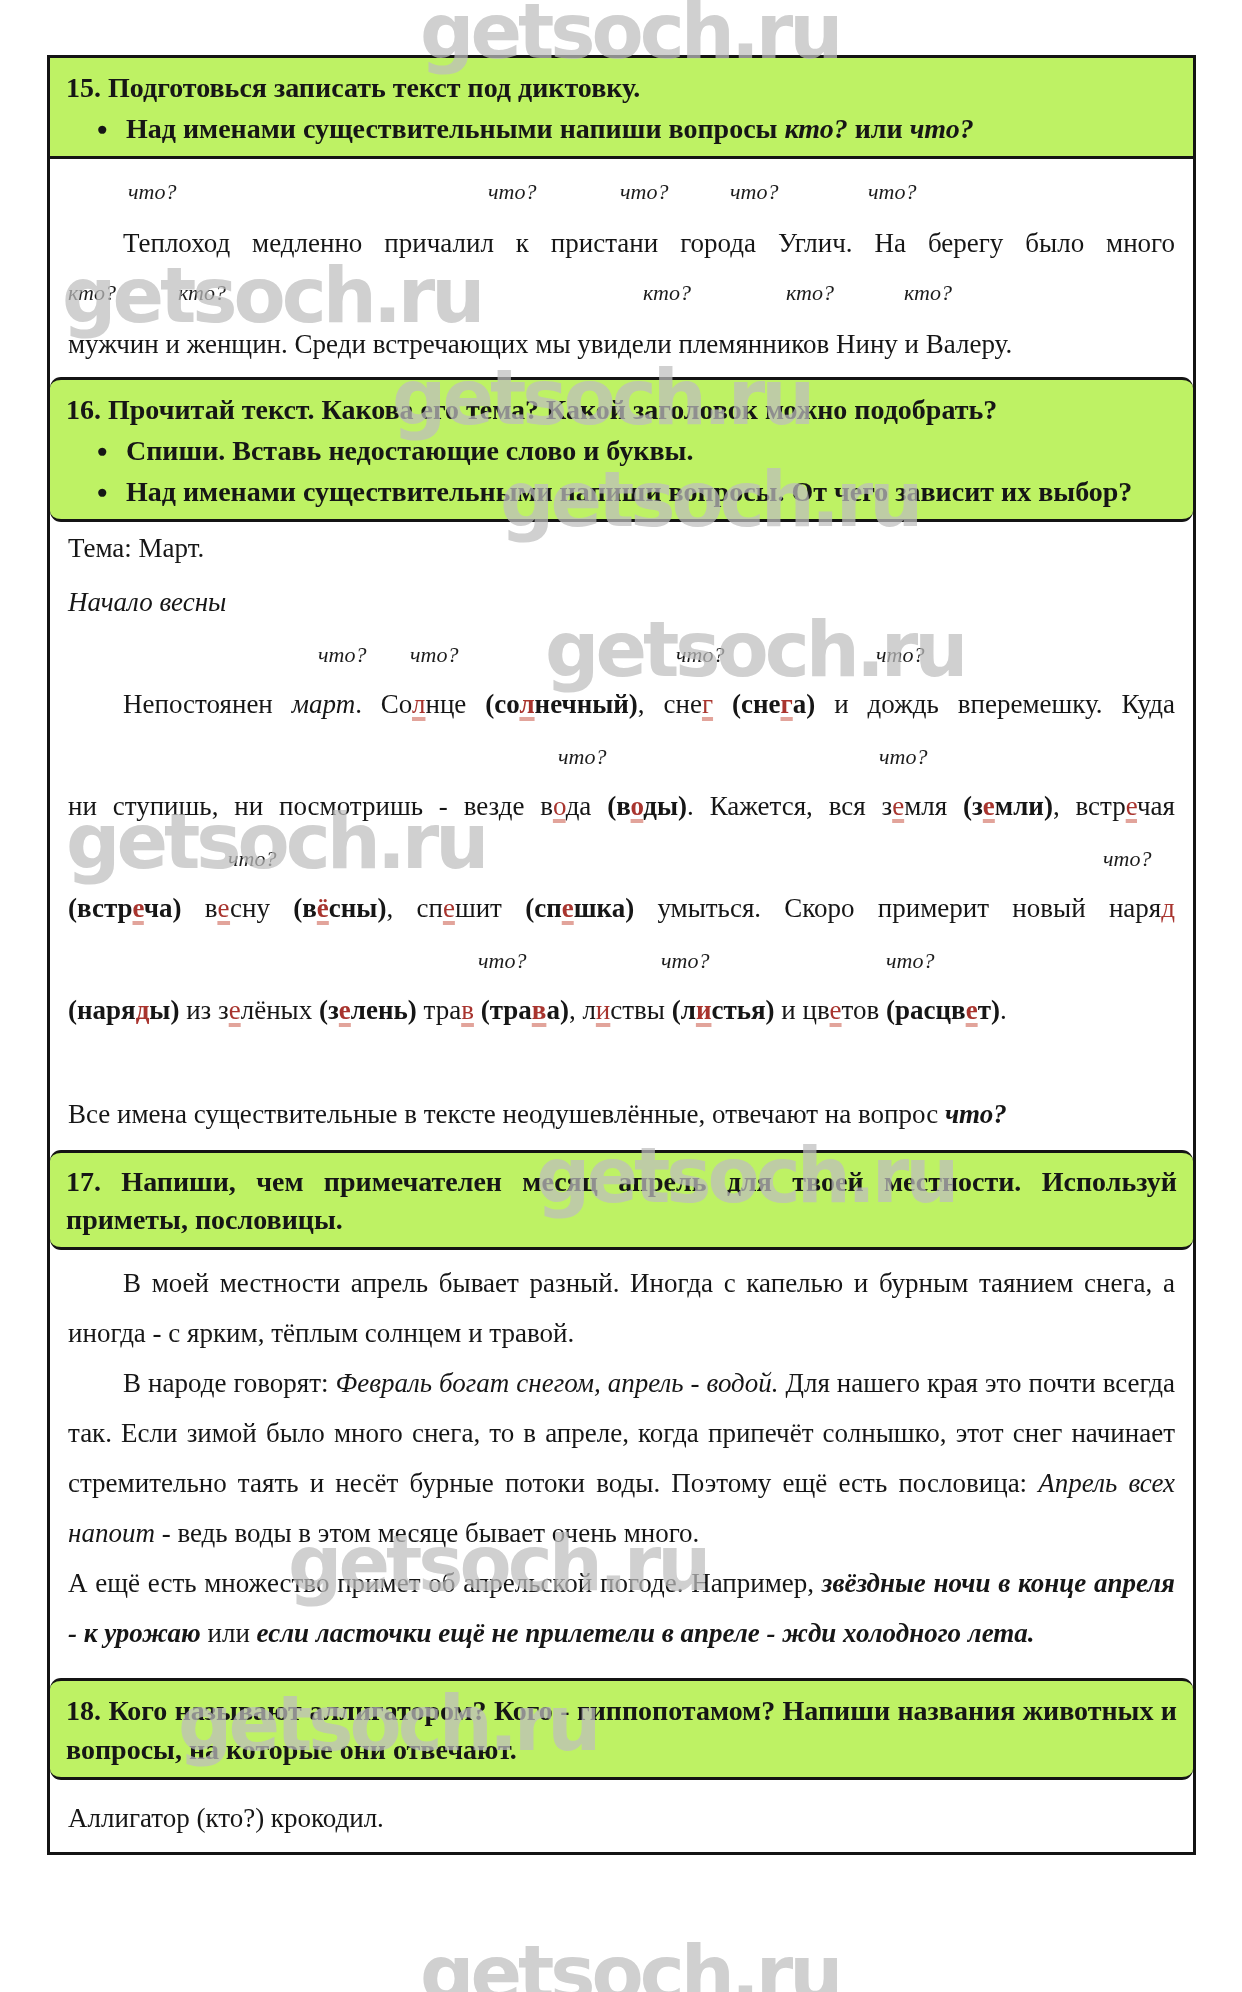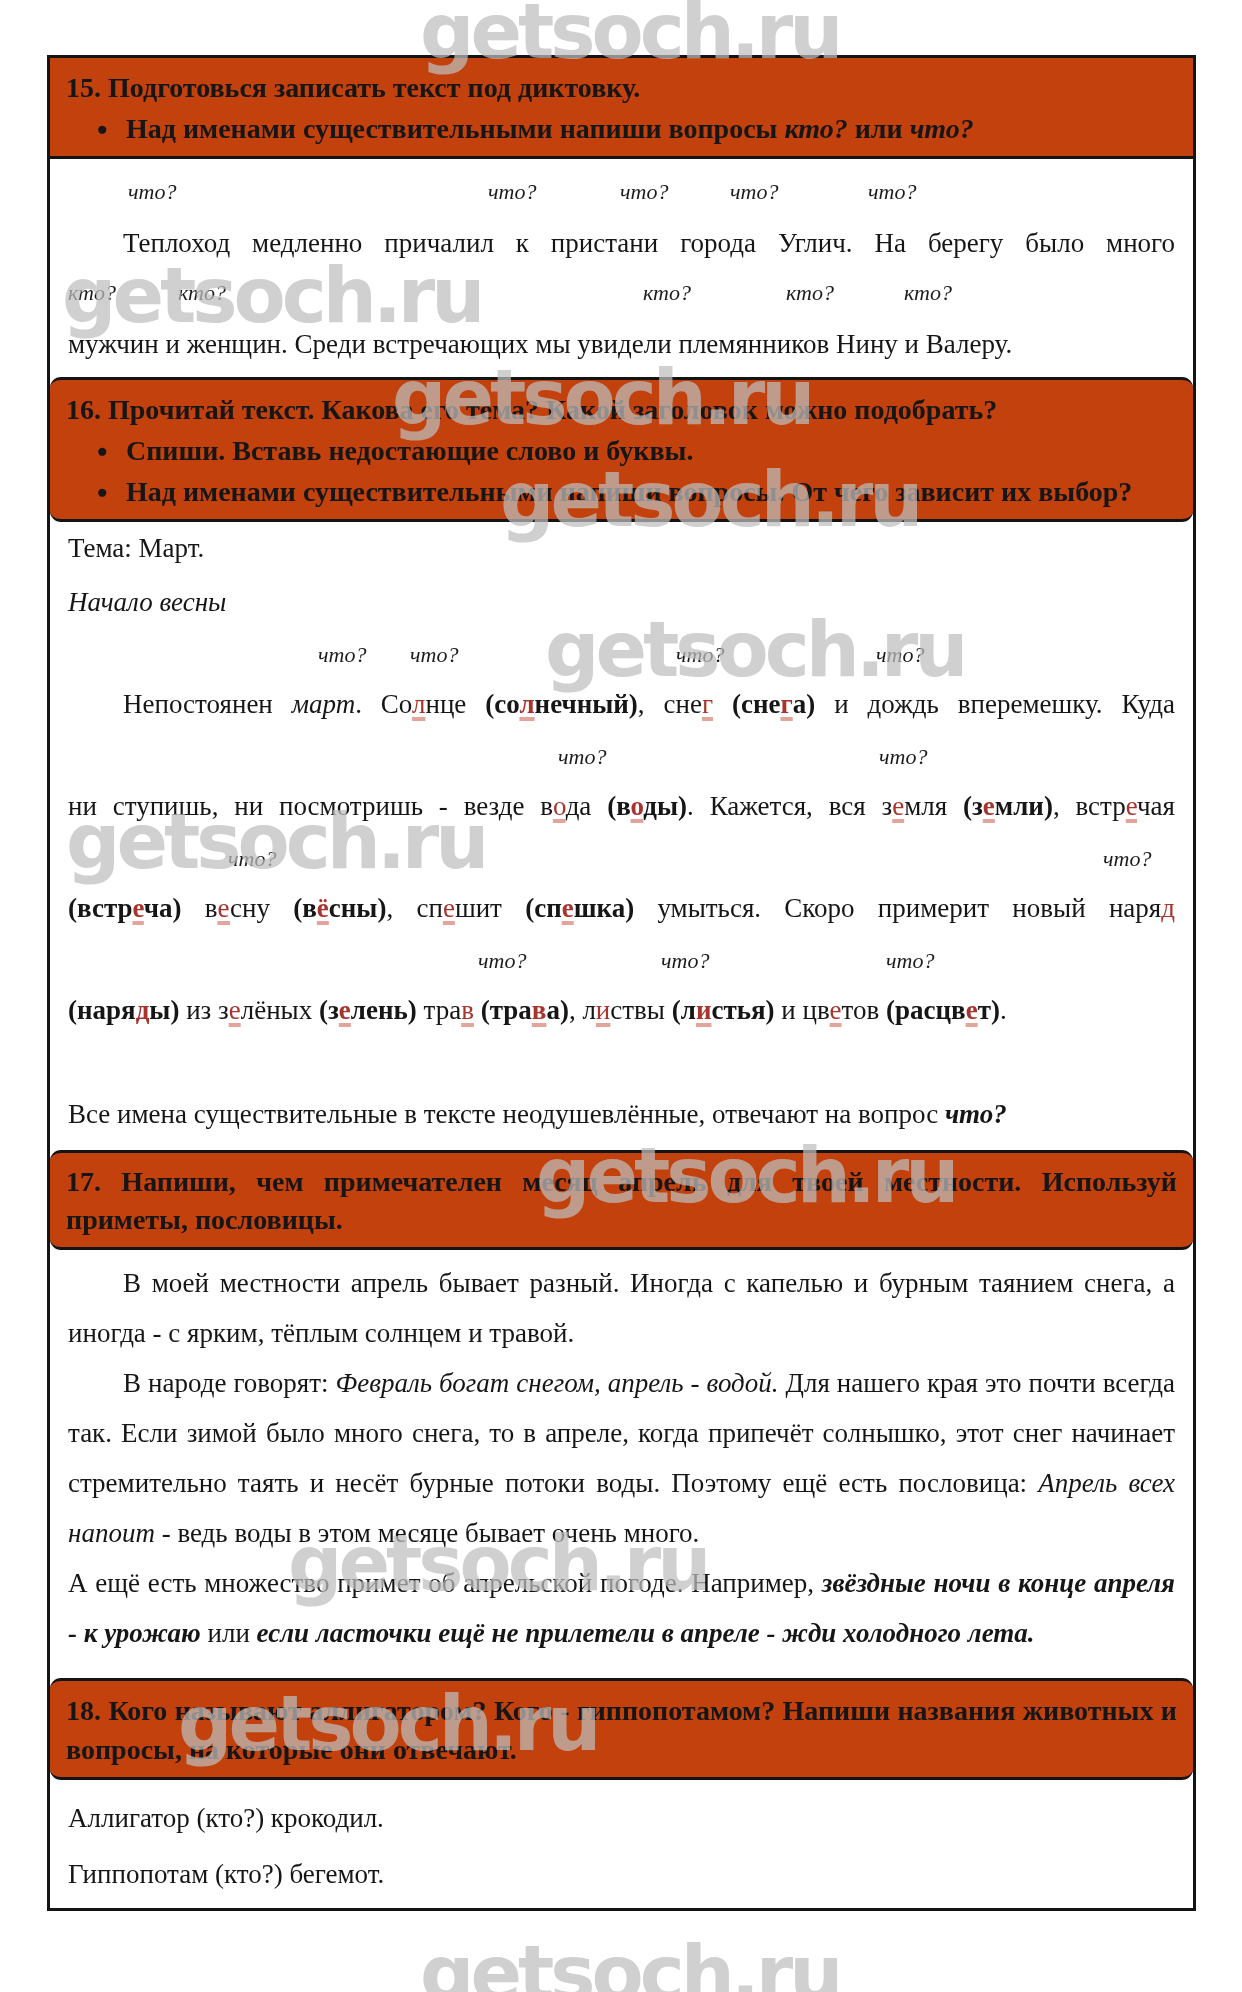--- a/index.html
+++ b/index.html
@@ -7,21 +7,21 @@
        font-family:"Liberation Serif","DejaVu Serif",serif;color:#161616;}
 
   
   #wm-layer{position:absolute;left:0;top:0;width:1242px;height:1992px;z-index:2;pointer-events:none;}
   .wm{position:absolute;font-family:"DejaVu Sans","Liberation Sans",sans-serif;font-weight:bold;
       font-size:76px;letter-spacing:-4px;color:#bebebe;opacity:.72;white-space:nowrap;line-height:1;}
 
   
   .doc{position:absolute;left:47px;top:55px;width:1149px;border:3px solid #141414;
        background:#ffffff;z-index:1;box-sizing:border-box;}
-  .task-header{background:#c2410c;border-bottom:3px solid #141414;padding:10px 16px 8px;
+  .task-header{background:#bef264;border-bottom:3px solid #141414;padding:10px 16px 8px;
                font-weight:bold;font-size:28px;line-height:39px;}
   .task + .task .task-header{border-top:3px solid #141414;border-radius:11px;}
   .task-header > *, .task-body > *{position:relative;z-index:3;}
   .h-title{line-height:39px;}
   .just{text-align:justify;}
   .bullet-row{display:flex;margin-top:2px;}
   .bullet{width:60px;flex:0 0 60px;text-align:right;padding-right:18px;font-size:19px;
           line-height:39px;box-sizing:border-box;}
   .b-text{flex:1;line-height:39px;}
 
@@ -150,17 +150,16 @@
       <p><span>А ещё есть множество примет об апрельской погоде. Например, </span><span class="bi">звёздные ночи в конце апреля - к урожаю</span><span> или </span><span class="bi">если ласточки ещё не прилетели в апреле - жди холодного лета.</span></p>
     </div>
   </section>
 
   <section class="task">
     <header class="task-header">
       <div class="h-title just">18. Кого называют аллигатором? Кого - гиппопотамом? Напиши названия животных и вопросы, на которые они отвечают.</div>
     </header>
     <div class="task-body body18">
       <div class="text-line">Аллигатор (кто?) крокодил.</div>
-      <div class="text-line">Гиппопотам (кто?) бегемот.</div>
     </div>
   </section>
 
 </div>
 
 </body></html>

